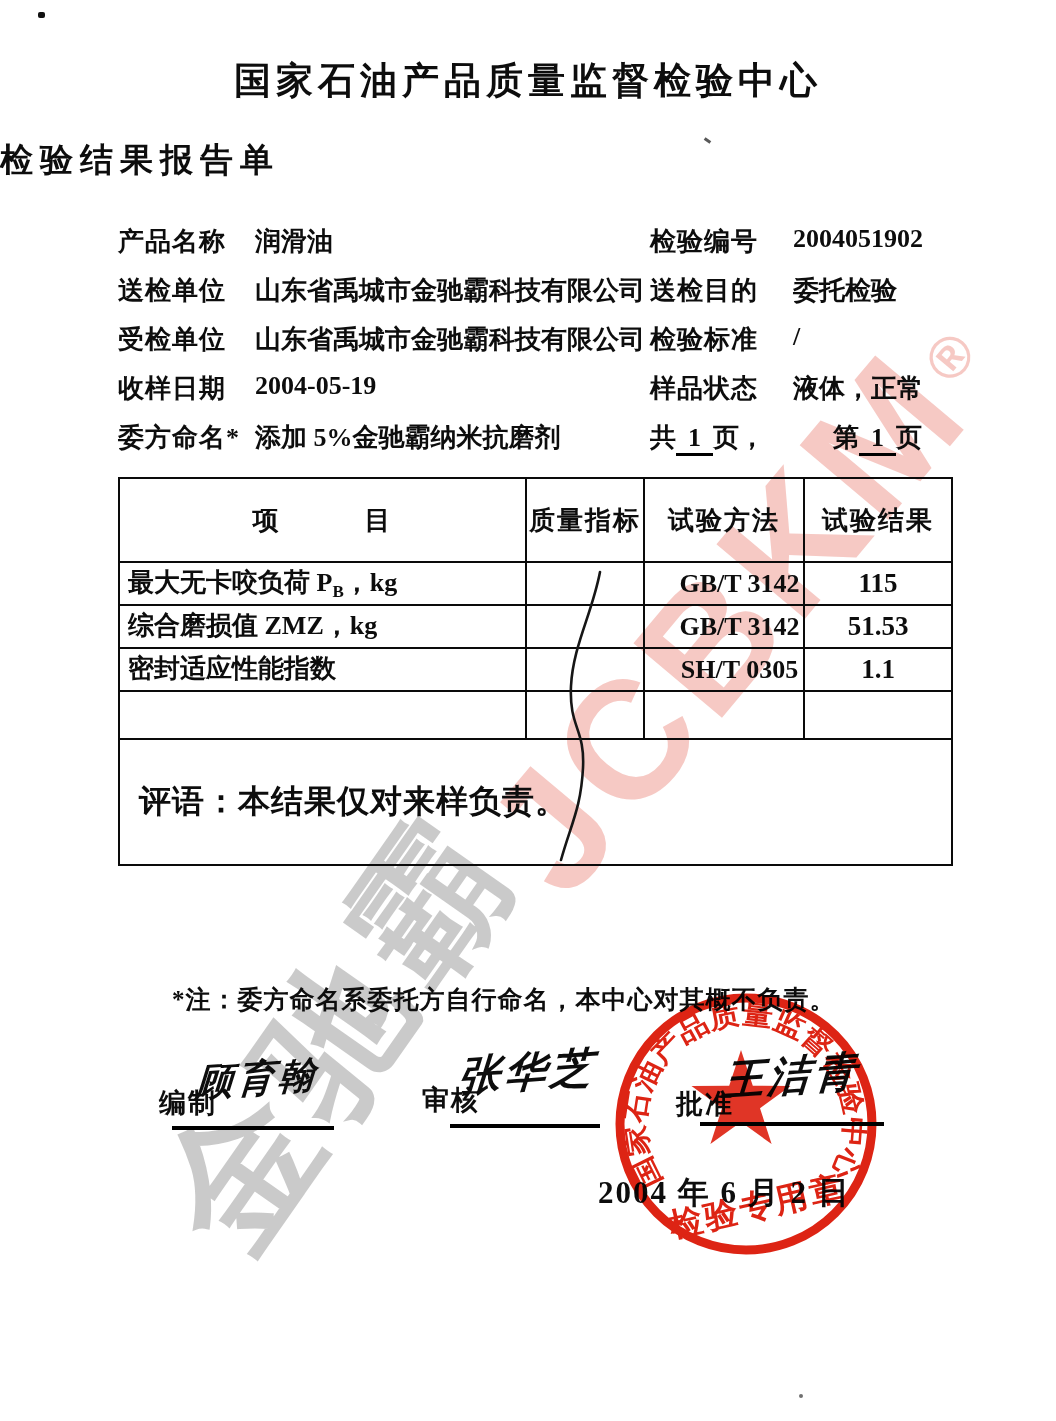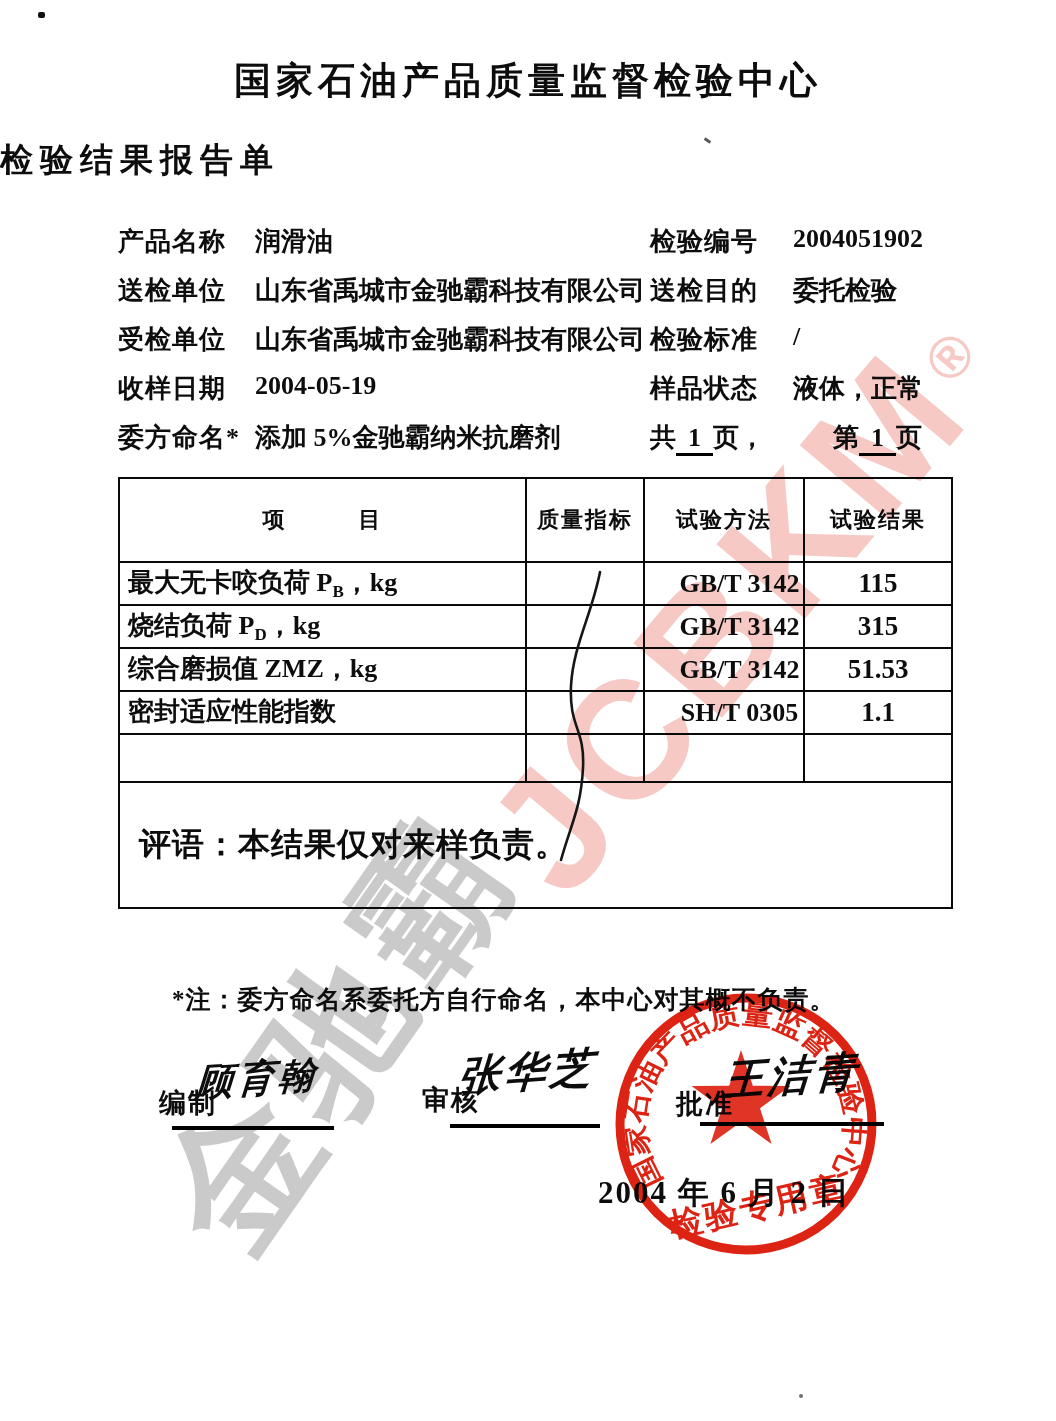--- a/index.html
+++ b/index.html
@@ -27,21 +27,21 @@
   .info-row{display:grid;grid-template-columns:137px 395px 143px 1fr;height:49px;
     font-size:26px;font-weight:bold;align-items:start;}
   .info-row .lab{letter-spacing:1px;}
   .pagination{grid-column:3 / span 2;display:flex;gap:68px;white-space:nowrap;}
   .pagenum{display:inline-block;border-bottom:3px solid #000;padding:0 12px;line-height:30px;}
 
   
   .tablewrap{position:absolute;left:118px;top:477px;z-index:1;}
   table.results{border-collapse:collapse;table-layout:fixed;width:833px;}
   table.results td{border:2.5px solid #0a0a0a;font-weight:bold;overflow:hidden;}
-  td.h{height:80px;text-align:center;font-size:22px;letter-spacing:2px;font-family:Liberation Mono, monospace;}
+  td.h{height:80px;text-align:center;font-size:26px;letter-spacing:2px;font-family:Liberation Mono, monospace;}
   td.item{height:39px;font-size:26px;padding:0 0 0 8px;}
   td.ind{text-align:center;}
   td.method{height:39px;text-align:center;font-size:26px;padding-left:32px;}
   td.result{height:39px;text-align:center;font-size:27px;}
   tr.empty td{height:44px;}
   td.remark-cell{height:122px;font-size:32px;padding-left:19px;vertical-align:middle;letter-spacing:1px;}
   sub.psub{font-size:17px;}
 
   
   .curve{position:absolute;left:540px;top:566px;z-index:2;}
@@ -133,26 +133,20 @@
         <td class="h">试验方法</td>
         <td class="h">试验结果</td>
       </tr>
       <tr>
         <td class="item"><span>最大无卡咬负荷 P</span><sub class="psub">B</sub><span>，kg</span></td>
         <td class="ind"></td>
         <td class="method">GB/T 3142</td>
         <td class="result">115</td>
       </tr>
       <tr>
-        <td class="item"><span>烧结负荷 P</span><sub class="psub">D</sub><span>，kg</span></td>
-        <td class="ind"></td>
-        <td class="method">GB/T 3142</td>
-        <td class="result">315</td>
-      </tr>
-      <tr>
         <td class="item"><span>综合磨损值 ZMZ，kg</span><sub class="psub"></sub><span></span></td>
         <td class="ind"></td>
         <td class="method">GB/T 3142</td>
         <td class="result">51.53</td>
       </tr>
       <tr>
         <td class="item"><span>密封适应性能指数</span><sub class="psub"></sub><span></span></td>
         <td class="ind"></td>
         <td class="method">SH/T 0305</td>
         <td class="result">1.1</td>

